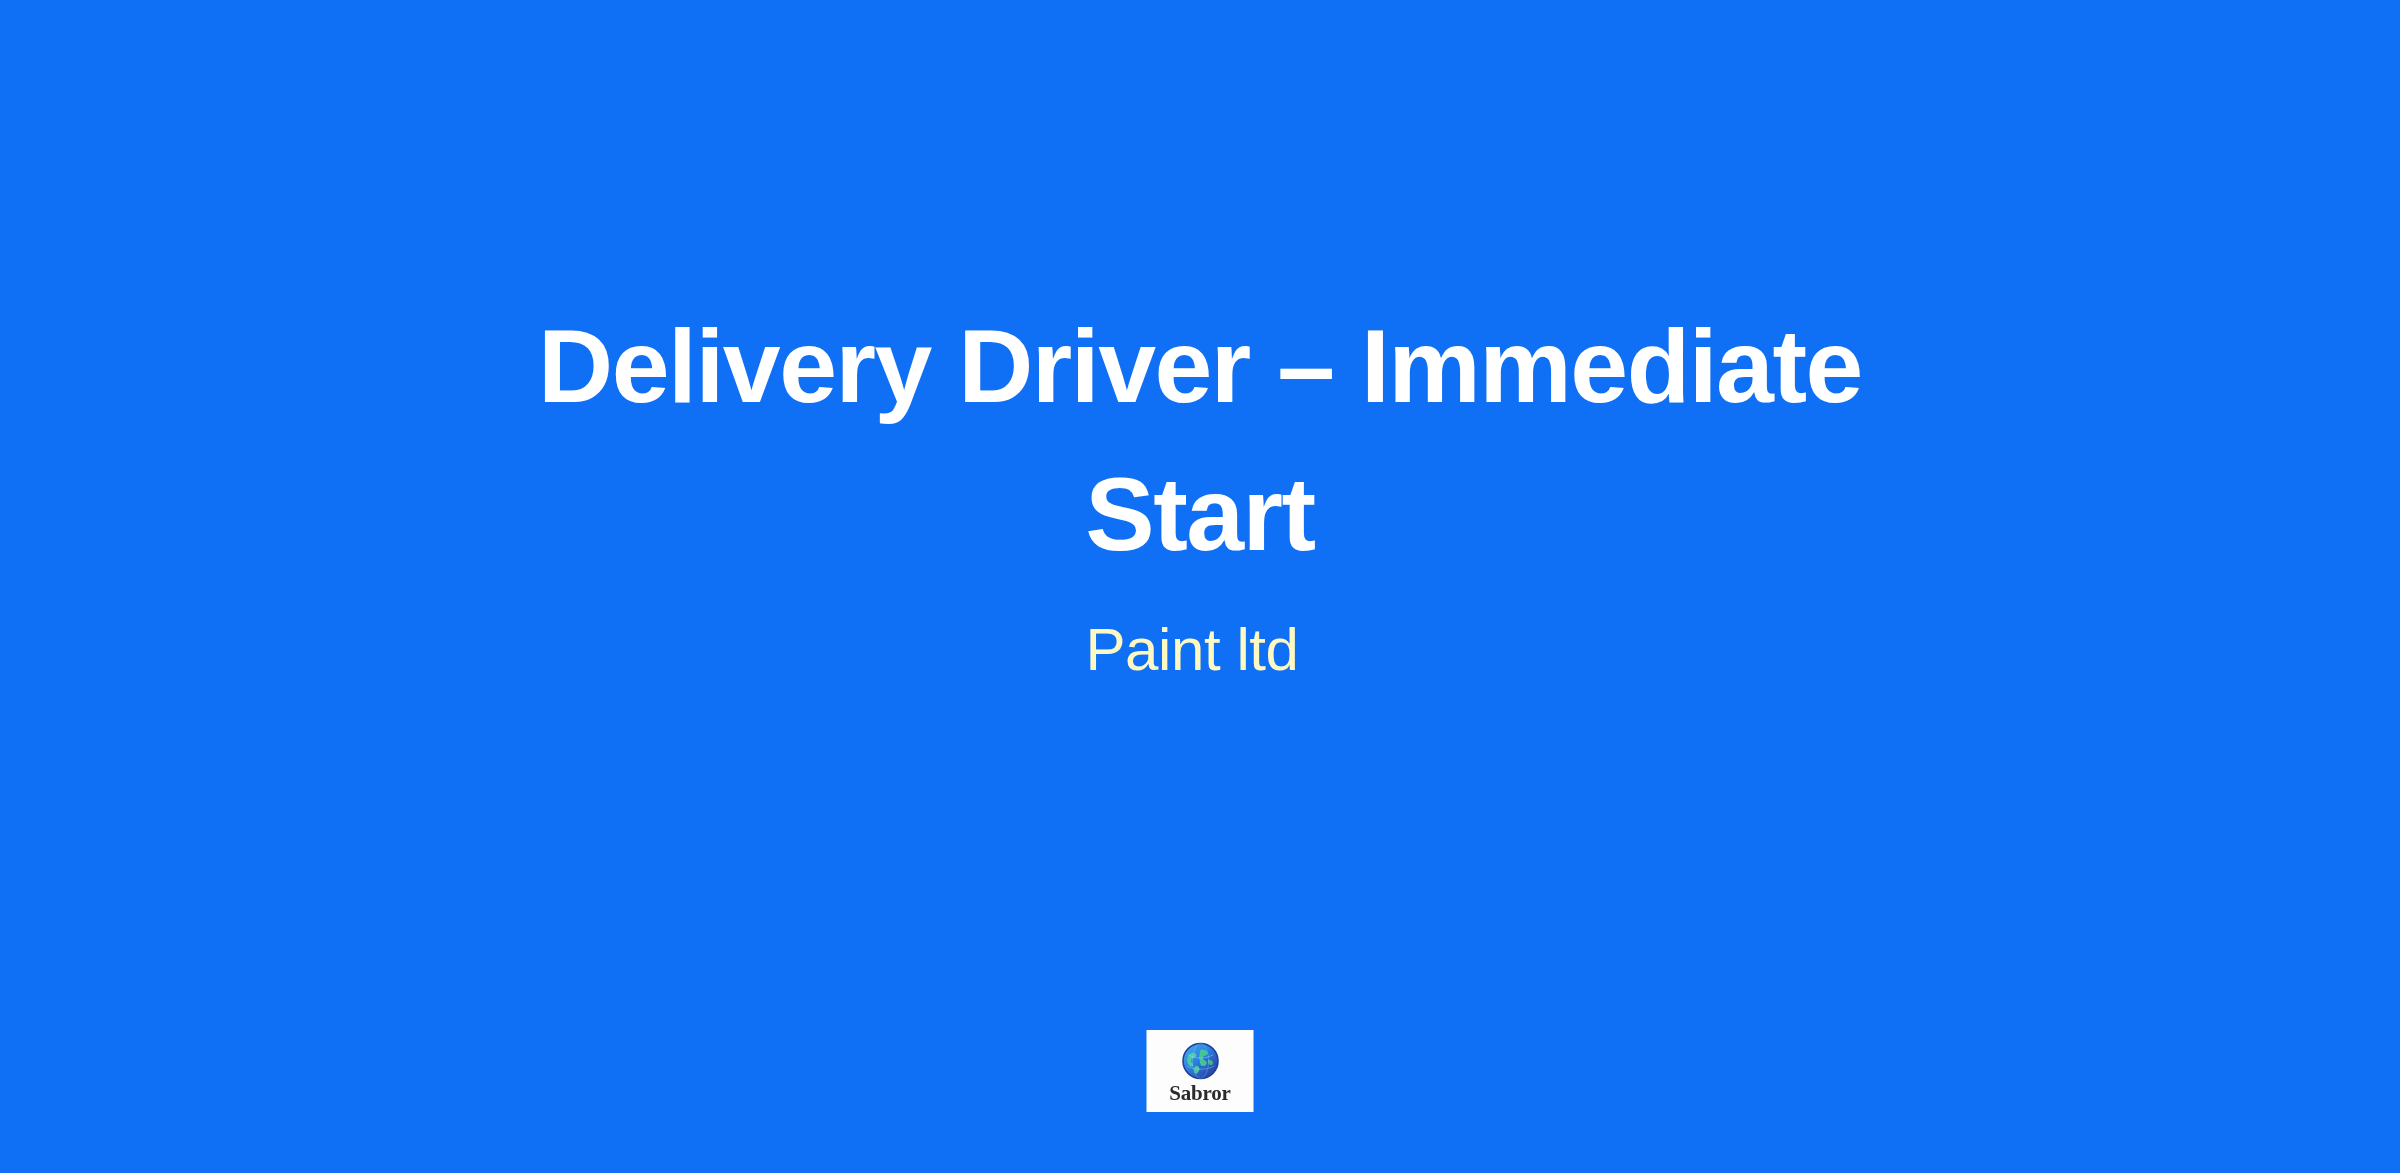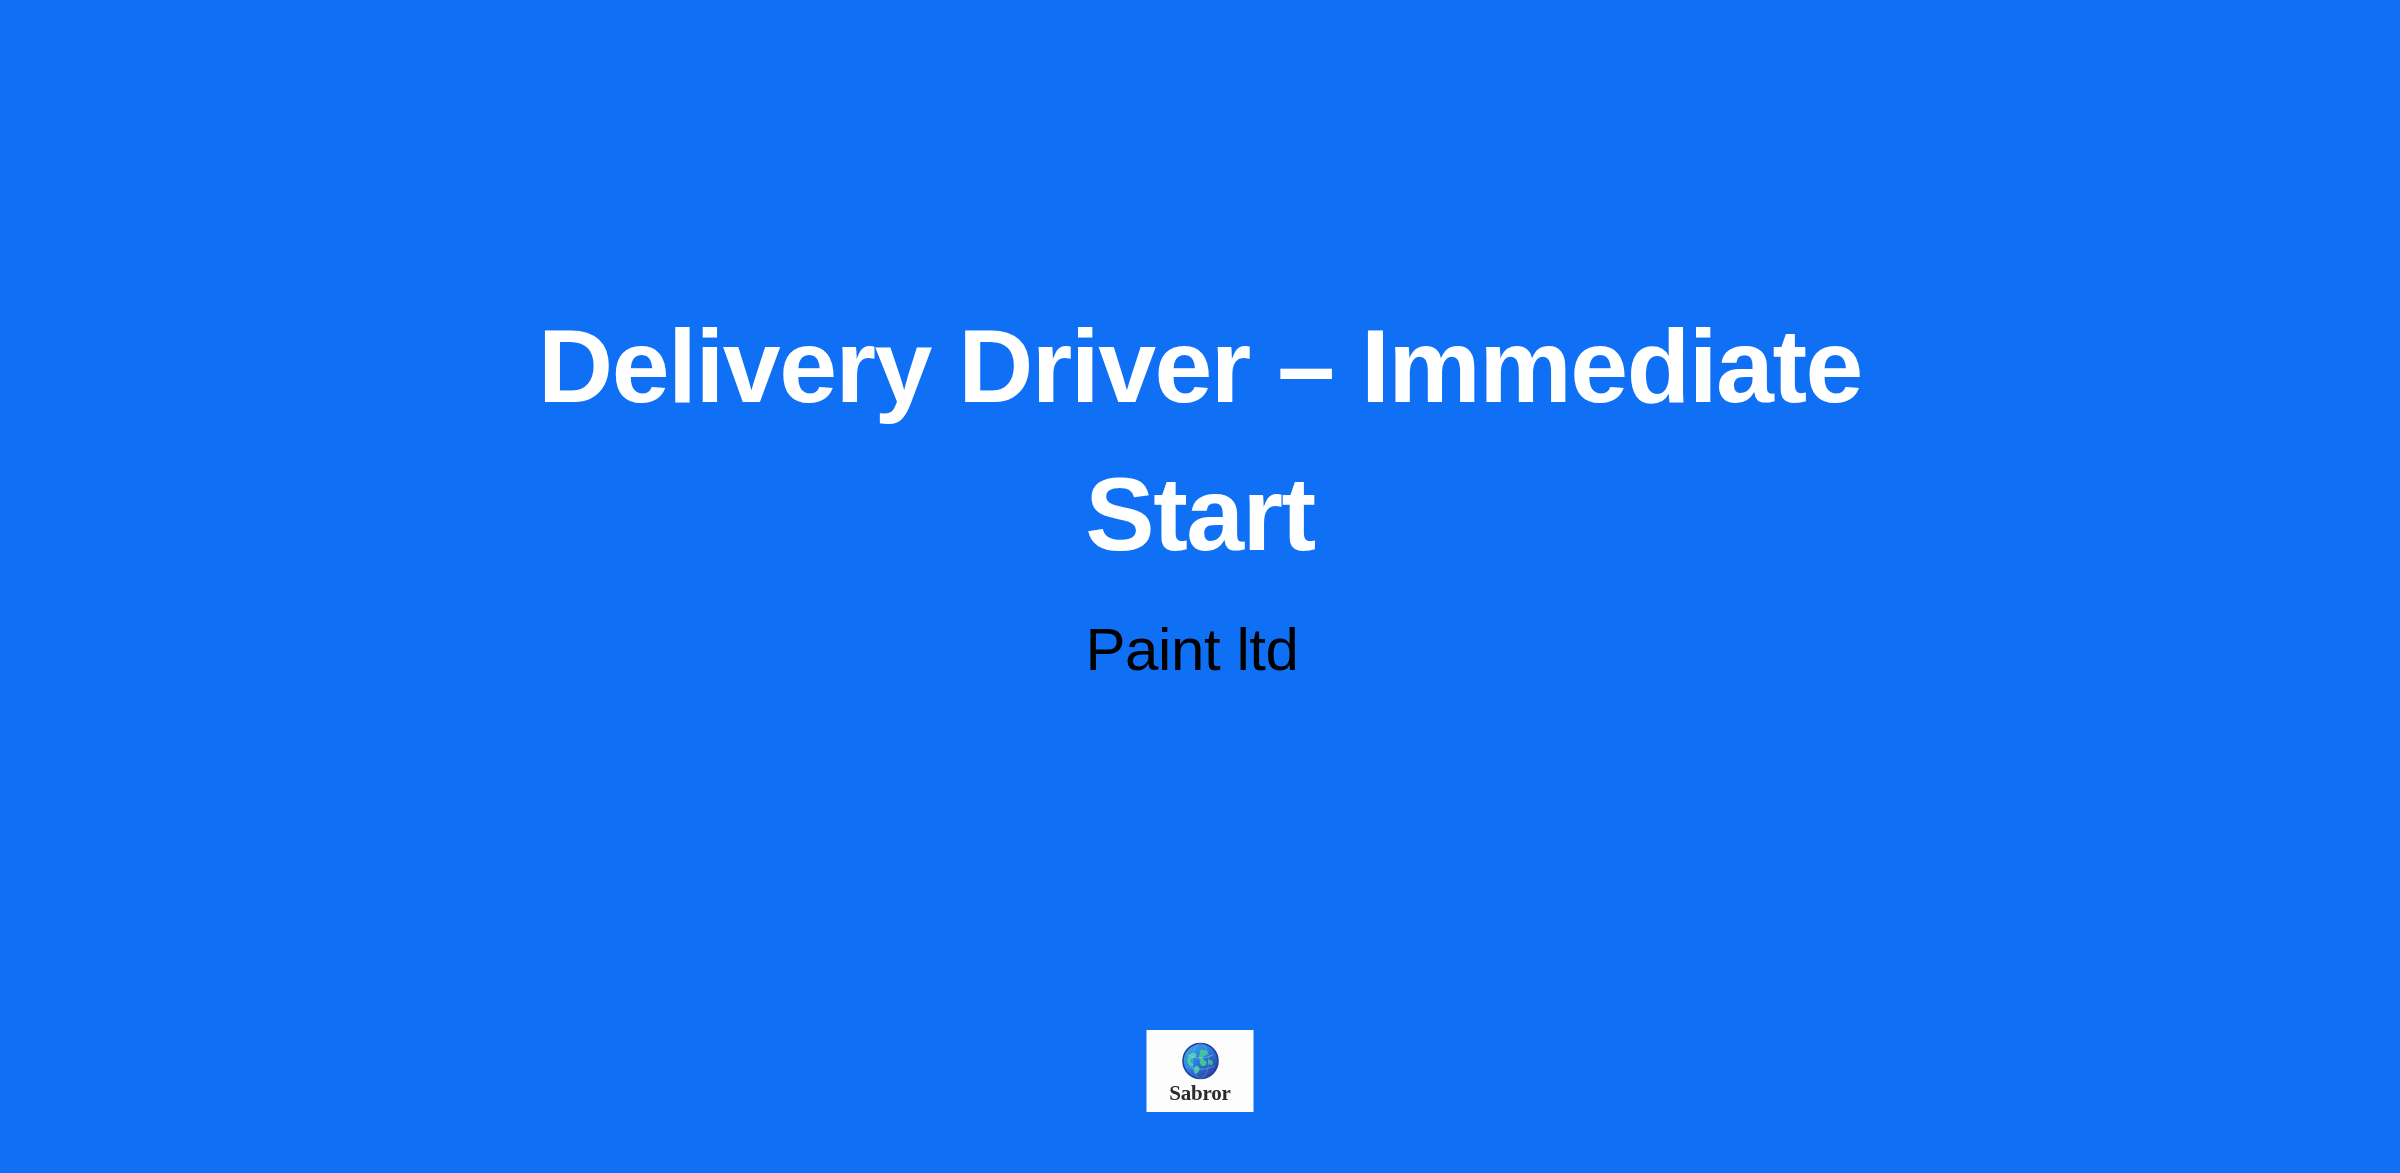--- a/index.html
+++ b/index.html
@@ -51,21 +51,21 @@
     word-wrap: break-word;
   }
 
   .company-name {
     display: block;
     margin: 26px 16px 0 0;
     font-size: 60px;
     line-height: 72px;
     font-weight: 400;
     letter-spacing: -0.4px;
-    color: #000000;
+    color: #fef9c3;
     text-align: center;
   }
 
   
   .brand-logo {
     position: absolute;
     left: 50%;
     transform: translateX(-50%);
     top: 1030px;
     width: 107px;

